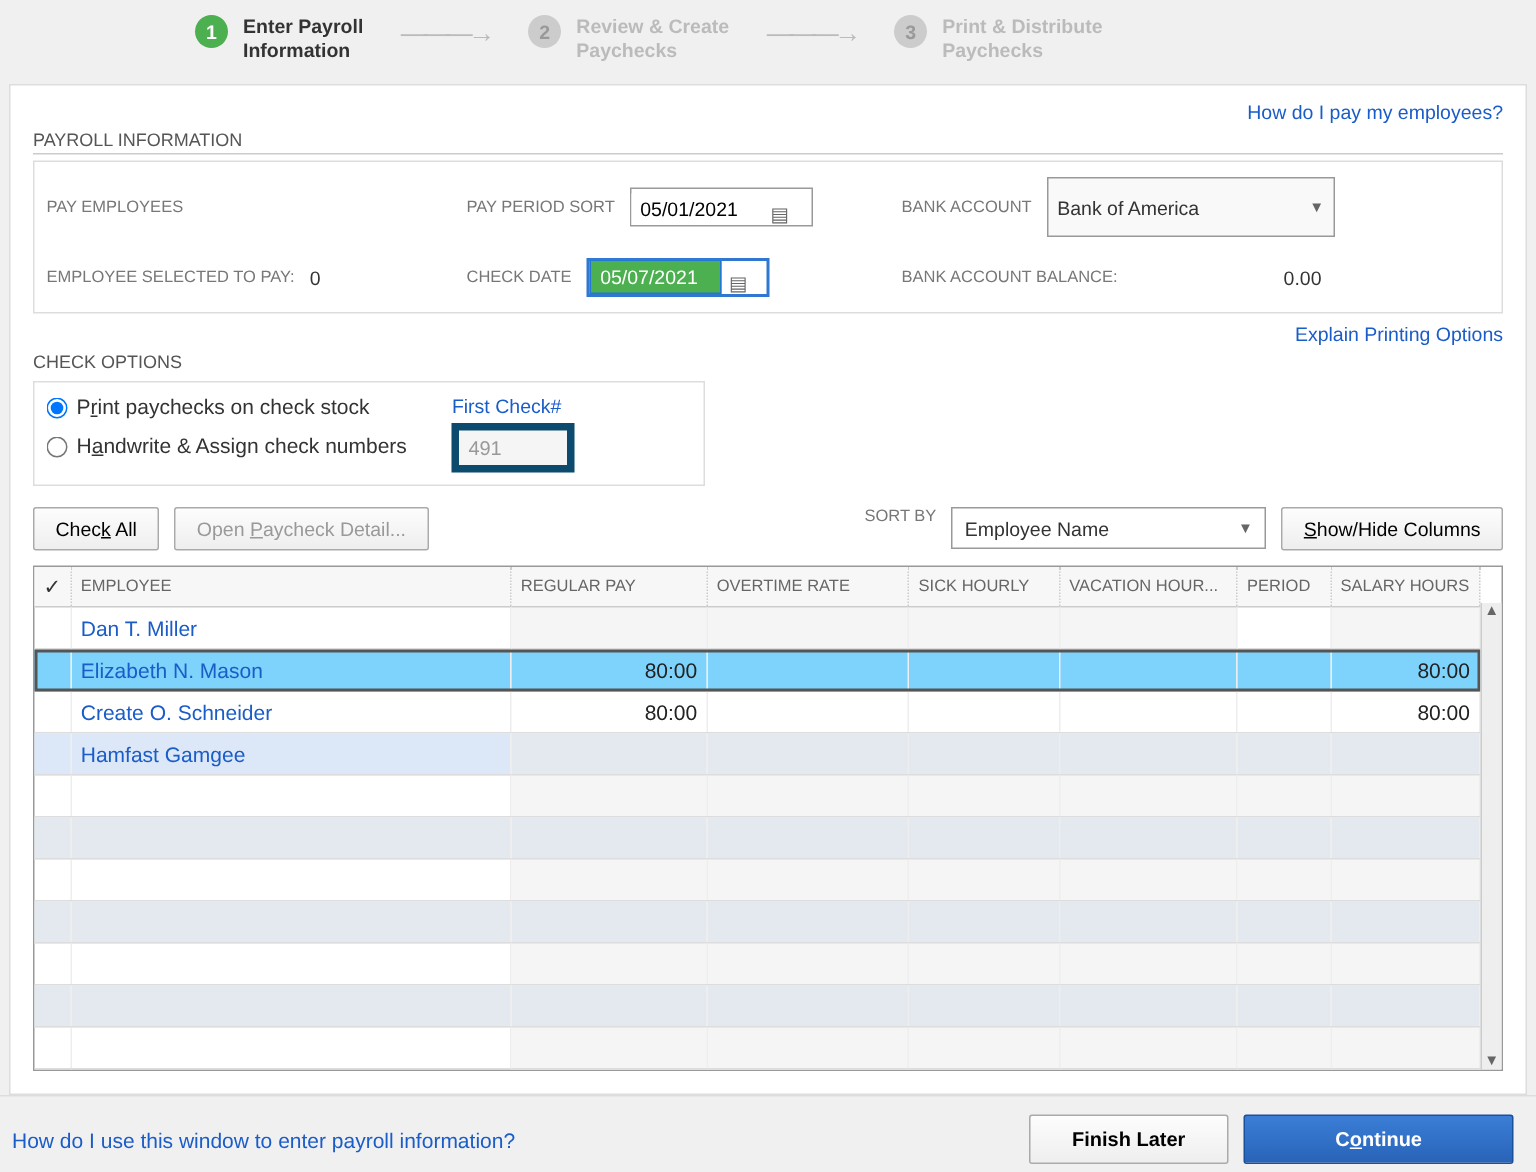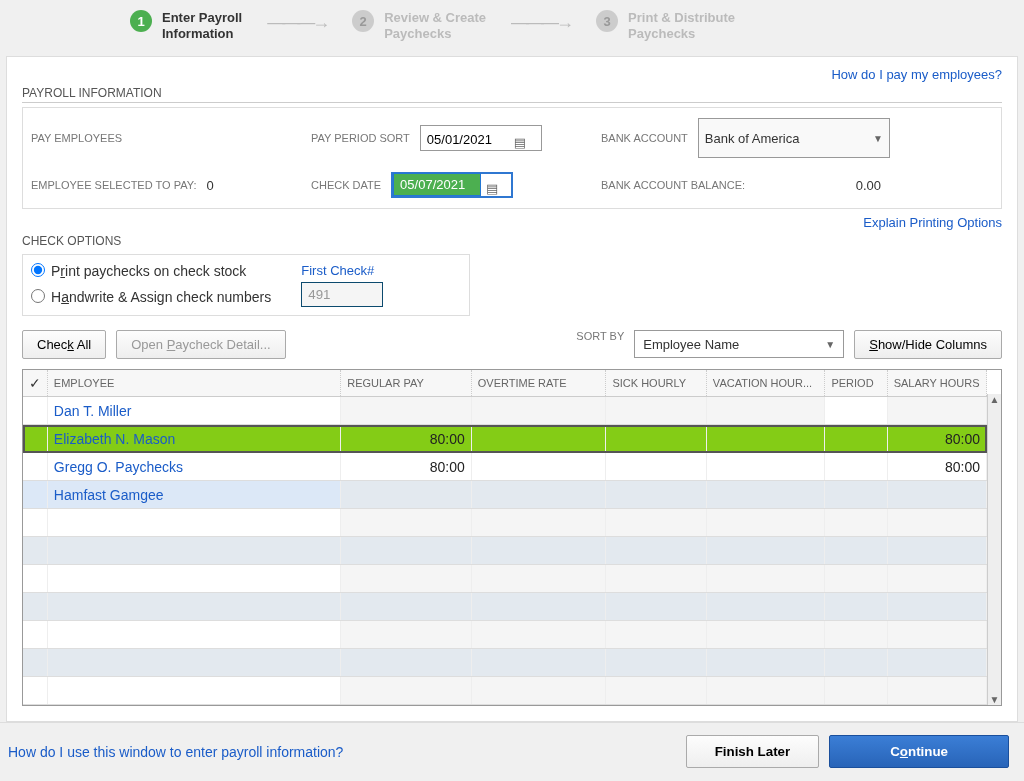--- a/index.html
+++ b/index.html
@@ -24,44 +24,44 @@
   .date-input input { border: none; outline: none; padding: 3px 6px; width: 88px; font-size: 13px; }
   .date-input.highlight input { background: #4caf50; color: #fff; border: 1px solid #2377d4; }
   .date-input.highlightbox { border: 2px solid #2f77d1; }
   .cal-icon { width: 22px; text-align: center; color: #666; font-size: 13px; cursor: pointer; }
   .bank-select { display: flex; align-items: center; justify-content: space-between; border: 1px solid #999; background: #f9f9f9; height: 40px; width: 192px; padding: 0 6px; cursor: pointer; }
   .bank-select .caret { font-size: 10px; color: #666; }
   .balance-row { display: flex; justify-content: space-between; align-items: center; width: 280px; }
   .explain-link { text-align: right; margin-top: 6px; margin-bottom: 4px; }
   .check-options-box { border: 1px solid #ddd; width: 448px; padding: 8px; display: flex; gap: 30px; }
   .radio-group { display: flex; flex-direction: column; gap: 10px; }
-  .radio-row { display: flex; align-items: flex-start; gap: 6px; font-size: 14px; color: #333; }
+  .radio-row { display: flex; align-items: flex-end; gap: 6px; font-size: 14px; color: #333; }
   .radio-row .ul { text-decoration: underline; }
   input[type=radio] { width: 14px; height: 14px; }
   .first-check { text-align: left; }
   .first-check-label { color: #1a5cc8; font-size: 13px; margin-bottom: 4px; }
-  .first-check-input { border: 1px solid #0c4a6e; background: #f5f5f5; color: #999; width: 82px; padding: 4px 6px; }
+  .first-check-input { border: 5px solid #0c4a6e; background: #f5f5f5; color: #999; width: 82px; padding: 4px 6px; }
   .toolbar-row { display: flex; gap: 10px; margin-top: 14px; }
   .btn { border: 1px solid #aaa; background: linear-gradient(#fdfdfd,#eee); padding: 6px 14px; font-size: 13px; cursor: pointer; border-radius: 2px; }
   .btn.disabled { color: #999; }
   .sort-label { font-size: 11px; color: #777; margin-left: auto; }
   .sort-select { display: flex; align-items: center; justify-content: space-between; border: 1px solid #999; background: #fff; height: 28px; width: 210px; padding: 0 8px; cursor: pointer; }
   .sort-select .caret { font-size: 10px; color: #666; }
   .table-wrap { border: 1px solid #999; margin-top: 10px; position: relative; }
   .scrollbar { position: absolute; right: 0; top: 24px; bottom: 0; width: 14px; background: #eee; border-left: 1px solid #ccc; }
   .sb-arrow { font-size: 10px; color: #666; text-align: center; }
   .sb-up { position: absolute; top: 0; left: 0; right: 0; }
   .sb-down { position: absolute; bottom: 0; left: 0; right: 0; }
   table { border-collapse: collapse; width: calc(100% - 14px); }
   th { background: #f7f7f7; font-weight: normal; font-size: 11px; color: #666; text-align: left; padding: 5px 6px; border-right: 1px dotted #ccc; border-bottom: 1px solid #ccc; white-space: nowrap; }
   th:first-child { width: 24px; text-align: center; font-size: 14px; color:#333; }
   td { padding: 5px 6px; border-right: 1px solid #eee; border-bottom: 1px solid #ddd; font-size: 14px; height: 28px; }
   td.name { color: #1a5cc8; }
   td.num { text-align: right; color: #222; }
-  tr.selected td { background: #84cc16; }
+  tr.selected td { background: #7dd3fc; }
   tr.selected { outline: 2px solid #555; outline-offset: -2px; }
   tr.alt td.shade { background: #e3e9ef; }
   tr.norm td.shade { background: #f5f5f5; }
   .c-check { width:24px; text-align:center;}
   .c-name { width: 292px; }
   .c-reg { width: 130px; }
   .c-ot { width: 134px; }
   .c-sick { width: 100px; }
   .c-vac { width: 118px; }
   .c-sal { width: 62px; }
@@ -191,21 +191,21 @@
           <td class="name">Elizabeth N. Mason</td>
           <td class="num">80:00</td>
           <td></td>
             <td></td>
             <td></td>
             <td></td>
           <td class="num">80:00</td>
         </tr>
         <tr class="norm">
           <td class="c-check"></td>
-          <td class="name">Gregg O. Paychecks</td>
+          <td class="name">Create O. Schneider</td>
           <td class="num">80:00</td>
           <td></td>
             <td></td>
             <td></td>
             <td></td>
           <td class="num">80:00</td>
         </tr>
         <tr class="alt">
           <td class="c-check" style="background:#dce8f7"></td>
           <td class="name" style="background:#dce8f7">Hamfast Gamgee</td>

